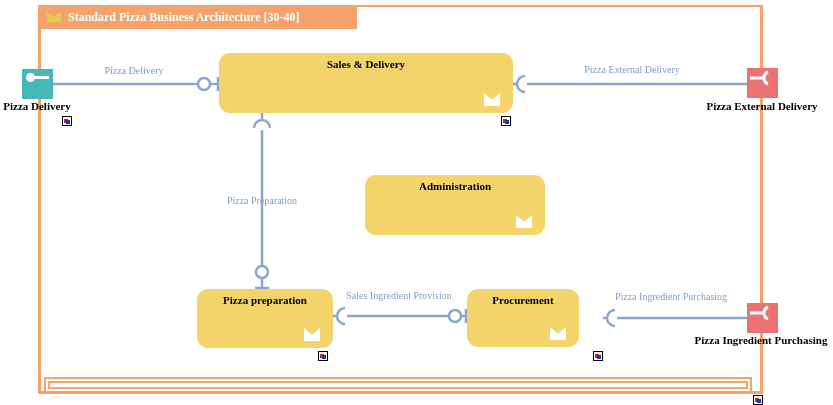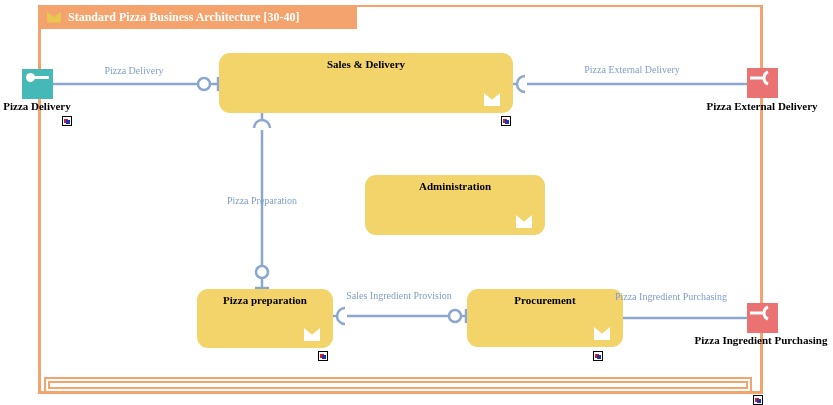--- a/index.html
+++ b/index.html
@@ -29,21 +29,21 @@
   .cline{stroke:#8BA7CE;stroke-width:2.5;fill:none;}
   .ball{stroke:#8BA7CE;stroke-width:2.5;fill:#fff;}
 
   
   .fn{position:absolute;background:#F2D46A;border-radius:11px;box-sizing:border-box;}
   .fn-label{position:absolute;top:5px;left:0;right:0;text-align:center;
             font-size:11px;font-weight:bold;color:#000;}
   .fn-sales{left:219px;top:53px;width:294px;height:60px;}
   .fn-admin{left:365px;top:175px;width:180px;height:60px;}
   .fn-prep {left:197px;top:289px;width:136px;height:59px;}
-  .fn-proc {left:467px;top:289px;width:156px;height:58px;}
+  .fn-proc {left:467px;top:289px;width:112px;height:58px;}
 
   
   .iface{position:absolute;width:31px;height:30px;}
   .iface.teal{background:#45B8B8;}
   .iface.pink{background:#EA7272;}
   .if-delivery{left:22px;top:69px;}
   .if-external{left:747px;top:68px;}
   .if-purchase{left:747px;top:303px;}
   .if-ball{position:absolute;left:4px;top:4px;width:9px;height:9px;border-radius:50%;background:#fff;}
   .if-bar{position:absolute;left:9px;top:7px;width:18px;height:3px;background:#fff;}

